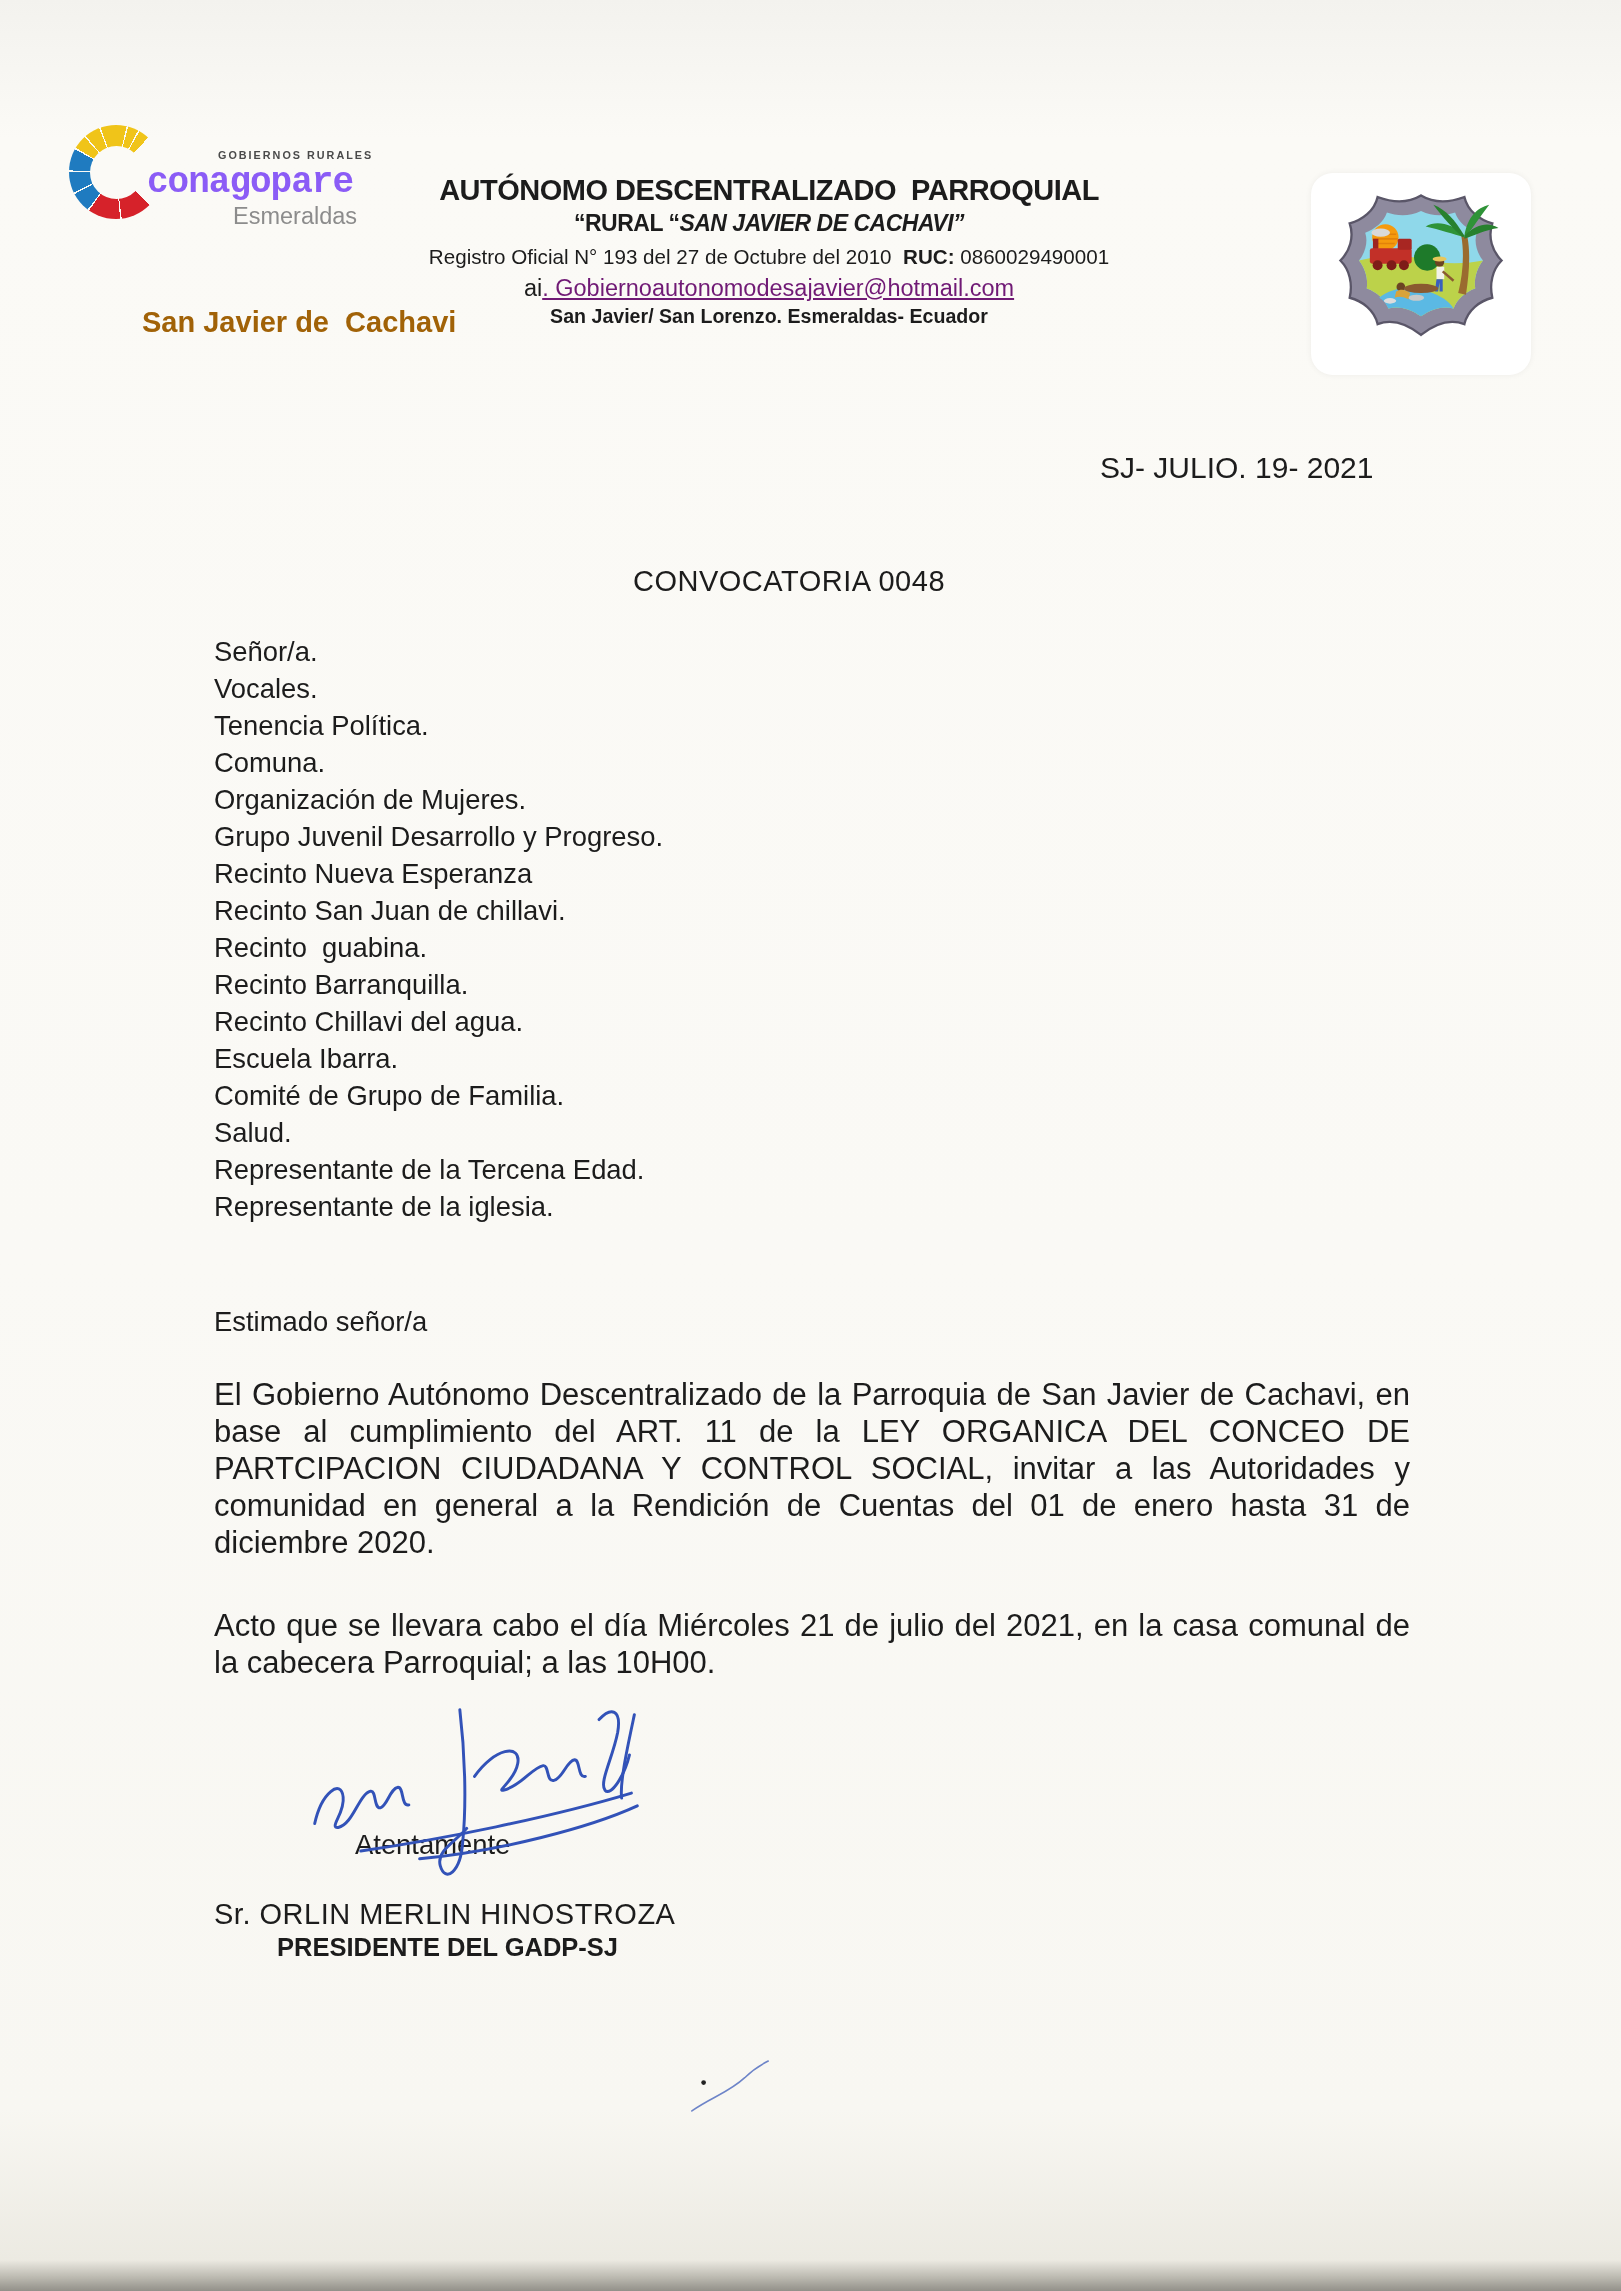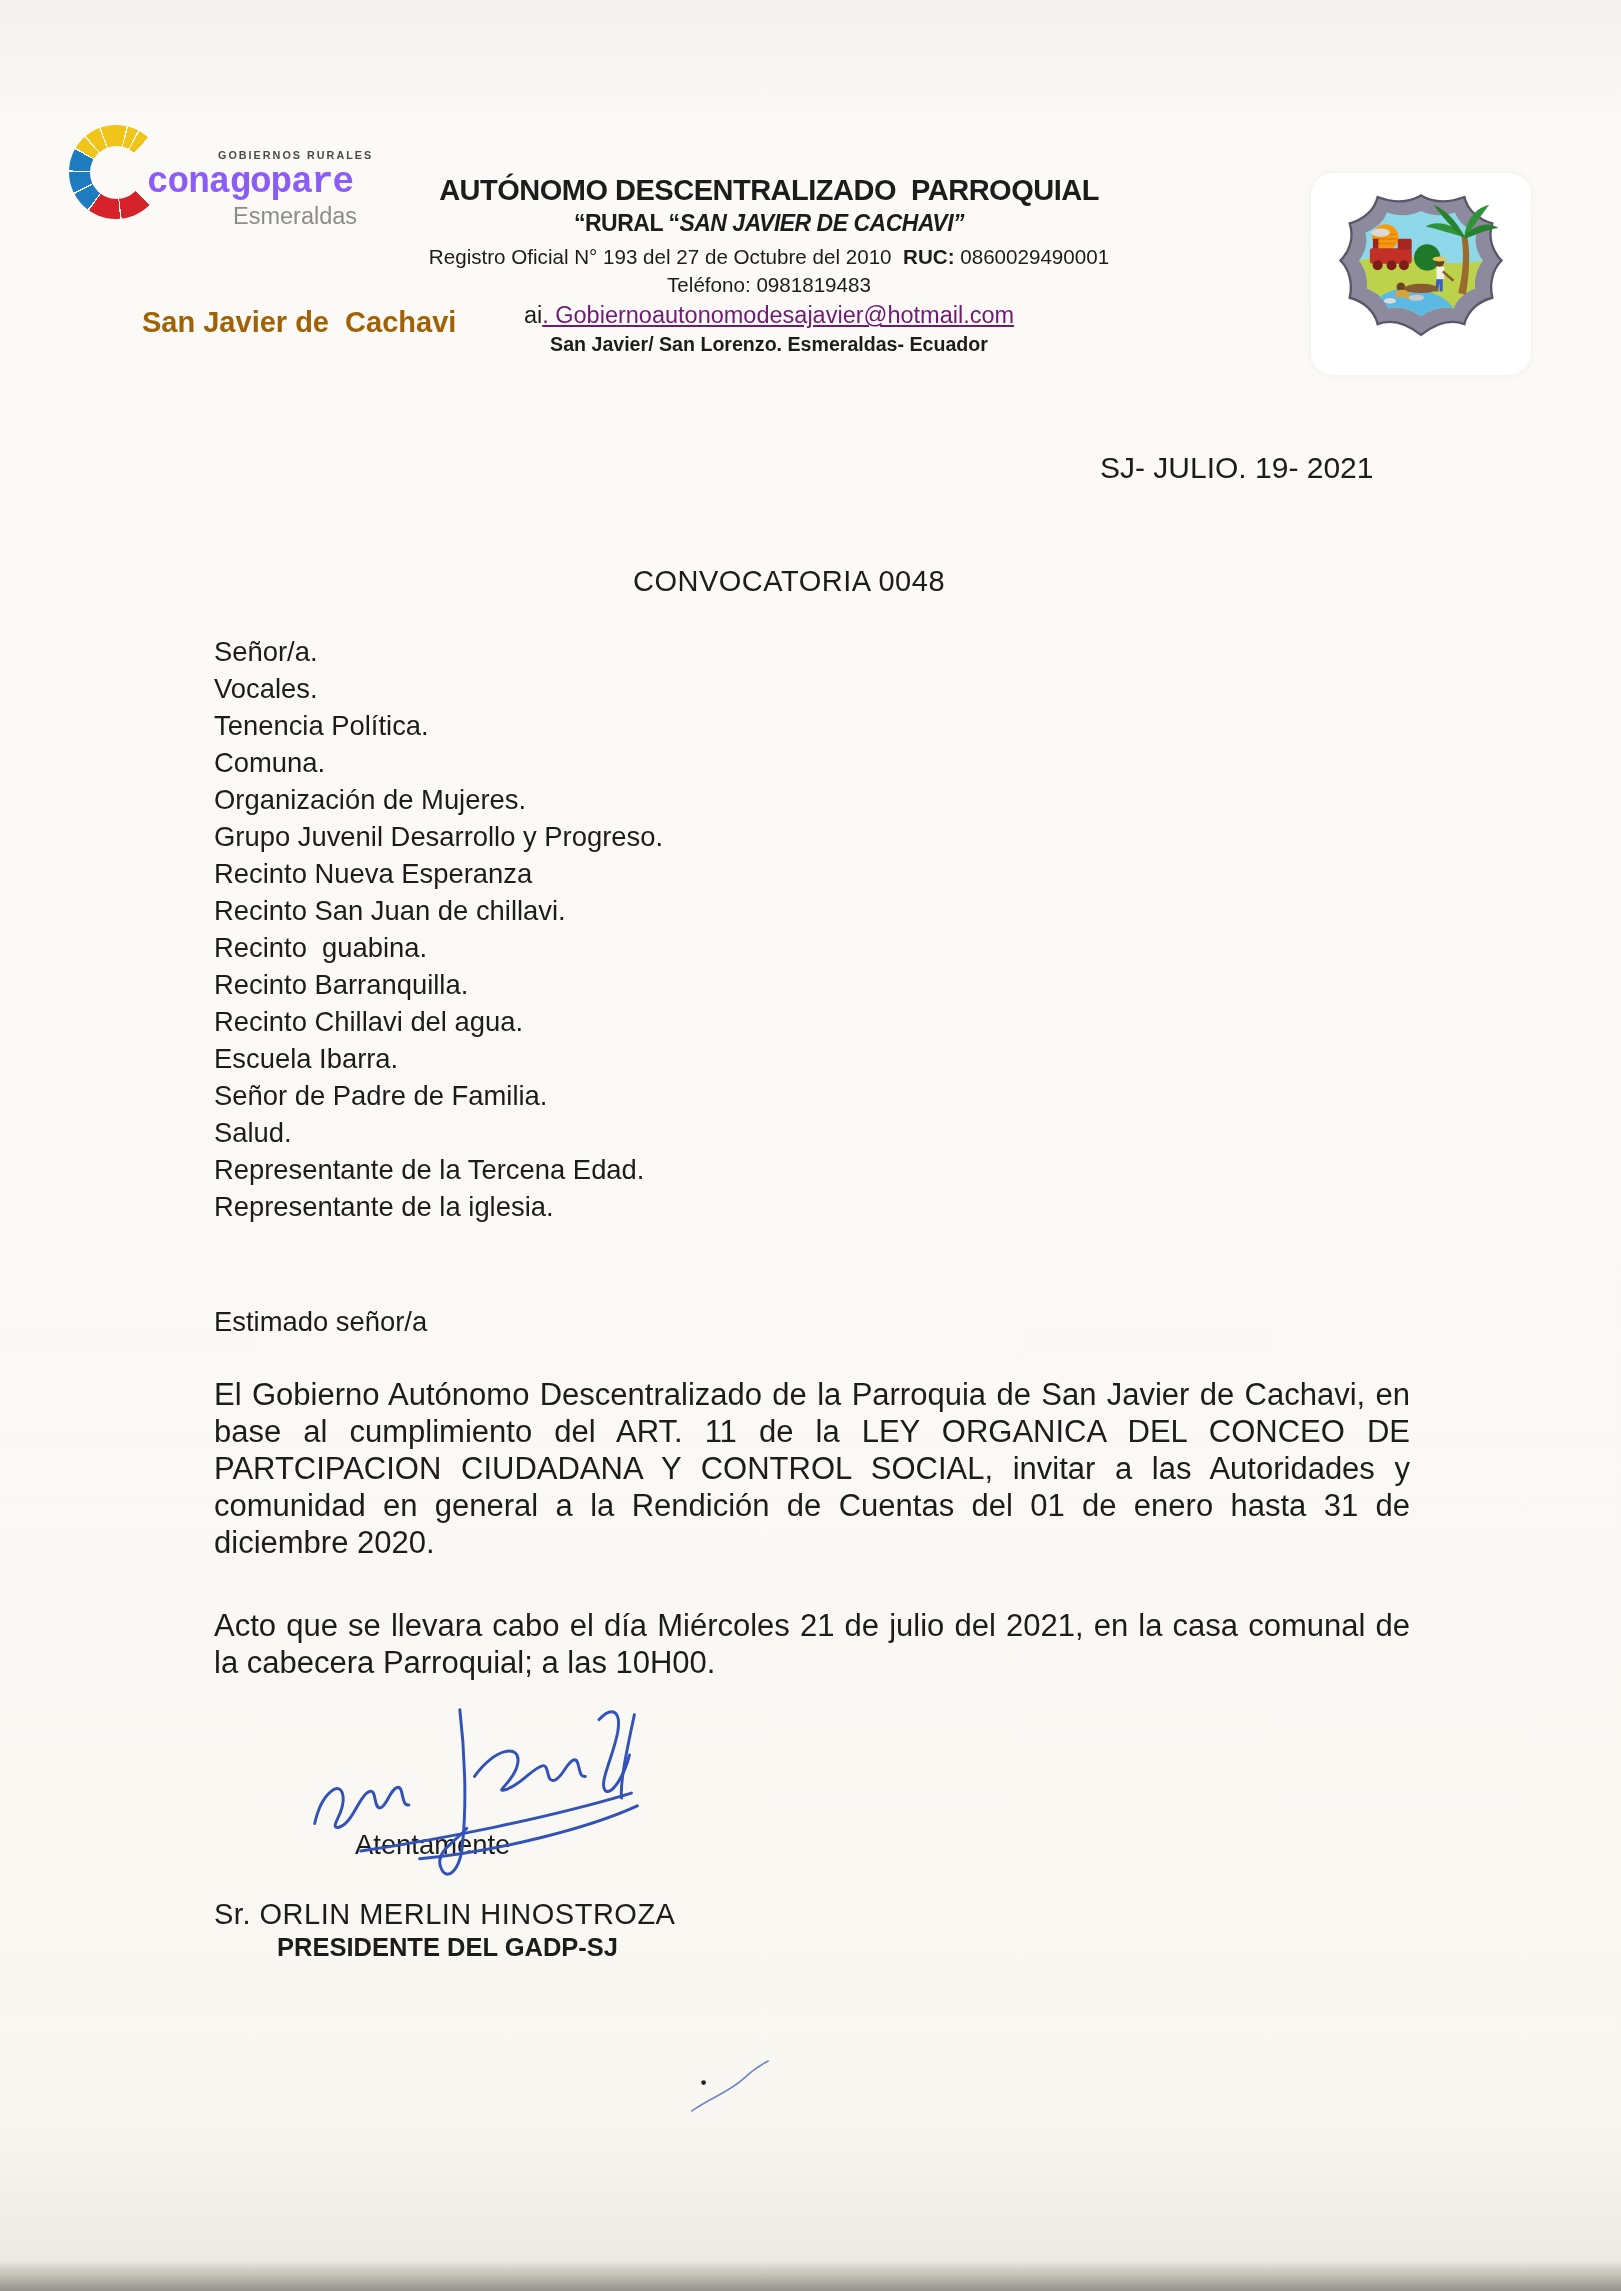--- a/index.html
+++ b/index.html
@@ -77,21 +77,20 @@
   <div class="abs logo-brand" style="left:78px;top:37px;">conagopare</div>
   <div class="abs logo-region" style="left:164px;top:78px;">Esmeraldas</div>
 </div>
 
 <div class="abs loc-name pre" style="left:142px;top:306px;">San Javier de  Cachavi</div>
 
 <div class="abs hdr-center">
   <div class="hdr-title1 pre">AUTÓNOMO DESCENTRALIZADO  PARROQUIAL</div>
   <div class="hdr-title2"><span>“RURAL “</span><span class="it">SAN JAVIER DE CACHAVI”</span></div>
   <div class="hdr-reg"><span class="pre">Registro Oficial N° 193 del 27 de Octubre del 2010  </span><b>RUC:</b><span> 0860029490001</span></div>
-  <div class="hdr-tel">Teléfono: 0981819483</div>
   <div class="hdr-mail"><span>ai</span><span class="link">. Gobiernoautonomodesajavier@hotmail.com</span></div>
   <div class="hdr-addr">San Javier/ San Lorenzo. Esmeraldas- Ecuador</div>
 </div>
 
 <div class="abs crest-card">
   <svg width="186" height="171" viewBox="0 0 120 110">
     <path d="M60 4 C70 10 80 8 88 5 C90 14 98 20 106 22 C103 31 106 40 112 46 C106 52 104 61 106 70 C98 72 90 78 88 87 C80 84 70 86 60 94 C50 86 40 84 32 87 C30 78 22 72 14 70 C16 61 14 52 8 46 C14 40 17 31 14 22 C22 20 30 14 32 5 C40 8 50 10 60 4 Z" fill="#8e8a9e" stroke="#5a5668" stroke-width="1.5"></path>
     <path d="M60 14 C68 18 76 17 82 15 C84 21 90 26 96 28 C94 34 96 41 100 46 C96 51 94 58 95 64 C89 66 83 71 81 77 C75 75 67 77 60 82 C53 77 45 75 39 77 C37 71 31 66 25 64 C26 58 24 51 20 46 C24 41 26 34 24 28 C30 26 36 21 38 15 C44 17 52 18 60 14 Z" fill="#8fd8ea"></path>
     <circle cx="37" cy="31" r="8.5" fill="#f59a0d"></circle>
     <path d="M30 29 L44 29 M29 32 L45 32 M31 35 L43 35" stroke="#e2820a" stroke-width="1"></path>
@@ -132,21 +131,21 @@
   <div class="pre">Tenencia Política.</div>
   <div class="pre">Comuna.</div>
   <div class="pre">Organización de Mujeres.</div>
   <div class="pre">Grupo Juvenil Desarrollo y Progreso.</div>
   <div class="pre">Recinto Nueva Esperanza</div>
   <div class="pre">Recinto San Juan de chillavi.</div>
   <div class="pre">Recinto  guabina.</div>
   <div class="pre">Recinto Barranquilla.</div>
   <div class="pre">Recinto Chillavi del agua.</div>
   <div class="pre">Escuela Ibarra.</div>
-  <div class="pre">Señor de Padre de Familia.</div>
+  <div class="pre">Comité de Grupo de Familia.</div>
   <div class="pre">Salud.</div>
   <div class="pre">Representante de la Tercena Edad.</div>
   <div class="pre">Representante de la iglesia.</div>
 </div>
 
 <div class="abs salutation">Estimado señor/a</div>
 <div class="abs para p1">El Gobierno Autónomo Descentralizado de la Parroquia de San Javier de Cachavi, en base al cumplimiento del ART. 11 de la LEY ORGANICA DEL CONCEO DE PARTCIPACION CIUDADANA Y CONTROL SOCIAL, invitar a las Autoridades y comunidad en general a la Rendición de Cuentas del 01 de enero hasta 31 de diciembre 2020.</div>
 <div class="abs para p2">Acto que se llevara cabo el día Miércoles 21 de julio del 2021, en la casa comunal de la cabecera Parroquial; a las 10H00.</div>
 
 <div class="abs closing">Atentamente</div>

